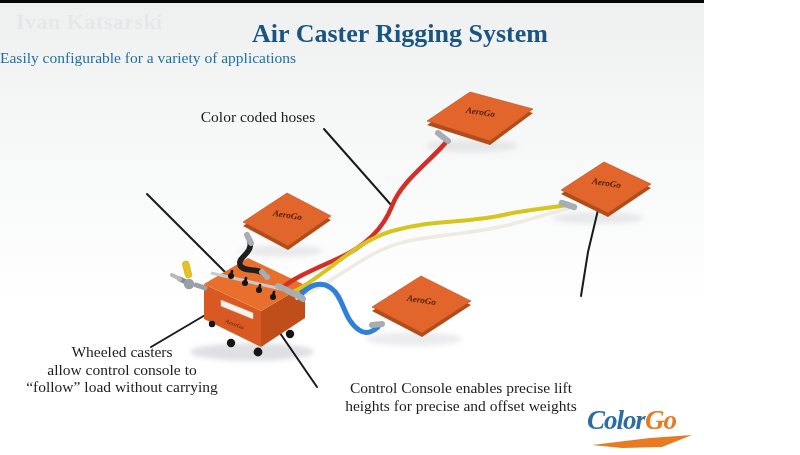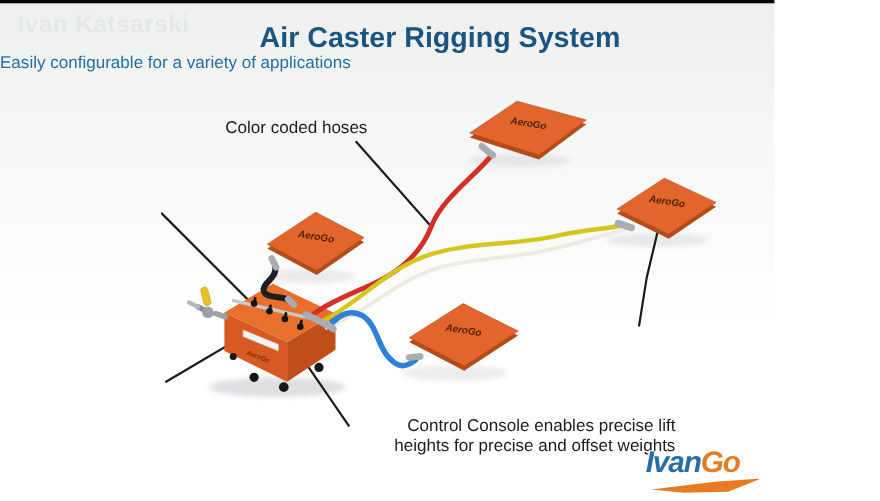--- a/index.html
+++ b/index.html
@@ -1,36 +1,36 @@
 <!DOCTYPE html>
 <html style="--title: #1a5480; --subtitle: #1f6fa6; --ann: #1a1a1a; --pad: #e2662c; --pad_edge: #b14c1b; --pad_text: #4f1f09; --console_top: #e8702c; --console_front: #d85a22; --console_side: #c04e1a; --hose_black: #1f1f1f; --hose_red: #d32f27; --hose_yellow: #d6c51f; --hose_white: #edebe2; --hose_blue: #2f80d8; --fitting: #a7adb3; --valve_yellow: #e6c31f; --logo_blue: #2a6da6; --logo_orange: #e87b22;"><head>
 <meta charset="utf-8">
 <style>
   html,body{margin:0;padding:0;background:#fff;}
   .stage{
     position:relative;width:704px;height:455px;overflow:hidden;
-    font-family:Liberation Sans, sans-serif;
+    font-family:Liberation Serif, serif;
     background:linear-gradient(180deg,#eef0f0 0%,#f6f7f7 28%,#ffffff 68%,#ffffff 100%);
   }
   .topbar{position:absolute;top:0;left:0;width:800px;height:3px;background:#060606;}
   .wm-top{
     position:absolute;left:16px;top:9px;
     font-size:22px;font-weight:bold;letter-spacing:.5px;color:#e4e8e8;
   }
   .title{
     position:absolute;left:0;top:19px;width:800px;text-align:center;
     font-size:26px;font-weight:bold;color:var(--title);
   }
   .subtitle{
     position:absolute;left:0;top:49px;width:800px;text-align:left;
     font-size:15.5px;color:var(--subtitle);
   }
   .lbl{
     position:absolute;color:#1c1c1c;font-size:15.5px;line-height:1.13;
-    text-align:right;white-space:pre-line;
+    text-align:center;white-space:pre-line;
   }
   .lbl-hoses{left:182px;top:108px;width:152px;}
   .lbl-reg{left:28px;top:156px;width:224px;}
   .lbl-casters{left:2px;top:343px;width:240px;}
   .lbl-console{left:308px;top:379px;width:306px;}
   .lbl-alum{left:494px;top:301px;width:184px;}
   svg.scene{position:absolute;left:0;top:0;}
   .pad-face{fill:var(--pad);stroke:var(--pad_edge);stroke-width:.6;}
   .pad-under{fill:var(--pad_edge);}
   .pad-text{font-size:9px;font-style:italic;font-weight:bold;fill:var(--pad_text);}
@@ -165,22 +165,25 @@
       <line class="fit" x1="562" y1="203" x2="574" y2="207" stroke-width="6.5"></line>
       <line class="fit" x1="372" y1="325" x2="382" y2="324" stroke-width="6"></line>
       <line class="fit" x1="262" y1="272" x2="267" y2="277" stroke-width="6"></line>
       <line class="fit" x1="278" y1="286" x2="287" y2="290" stroke-width="6"></line>
       <line class="fit" x1="288" y1="291" x2="296" y2="295" stroke-width="6"></line>
       <line class="fit" x1="296" y1="294" x2="303" y2="299" stroke-width="6"></line>
     </g>
   </svg>
 
   <div class="lbl lbl-hoses">Color coded hoses</div>
+  <div class="lbl lbl-casters">Wheeled casters
+allow control console to
+“follow” load without carrying</div>
   <div class="lbl lbl-console">Control Console enables precise lift
 heights for precise and offset weights</div>
 
   <div class="brand">
-    <div class="brand-text"><span class="brand-aero">Ivan</span><span class="brand-go">Go</span></div>
+    <div class="brand-text"><span class="brand-aero">Color</span><span class="brand-go">Go</span></div>
     <svg class="brand-swoosh" width="100" height="14" viewBox="0 0 100 14">
       <polygon points="0,10 58,3 100,0 70,12 30,13" fill="var(--logo_orange)"></polygon>
     </svg>
   </div>
 </div>
 
 </body></html>

